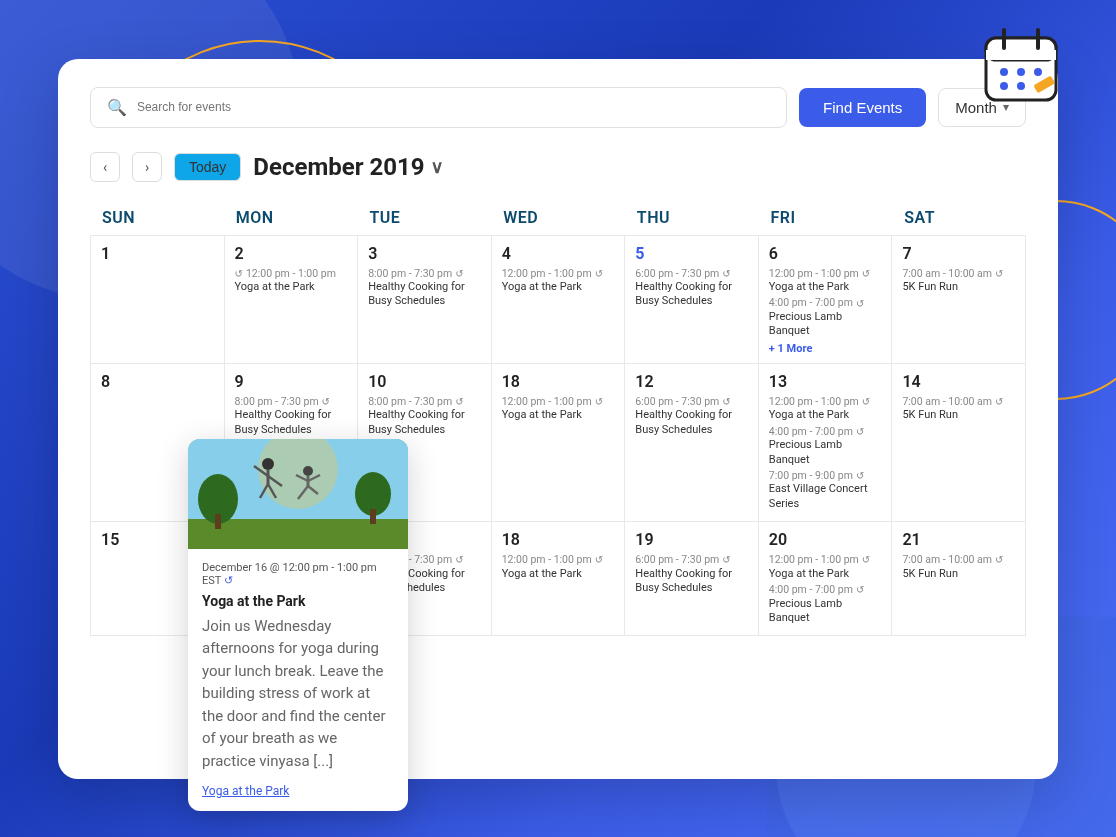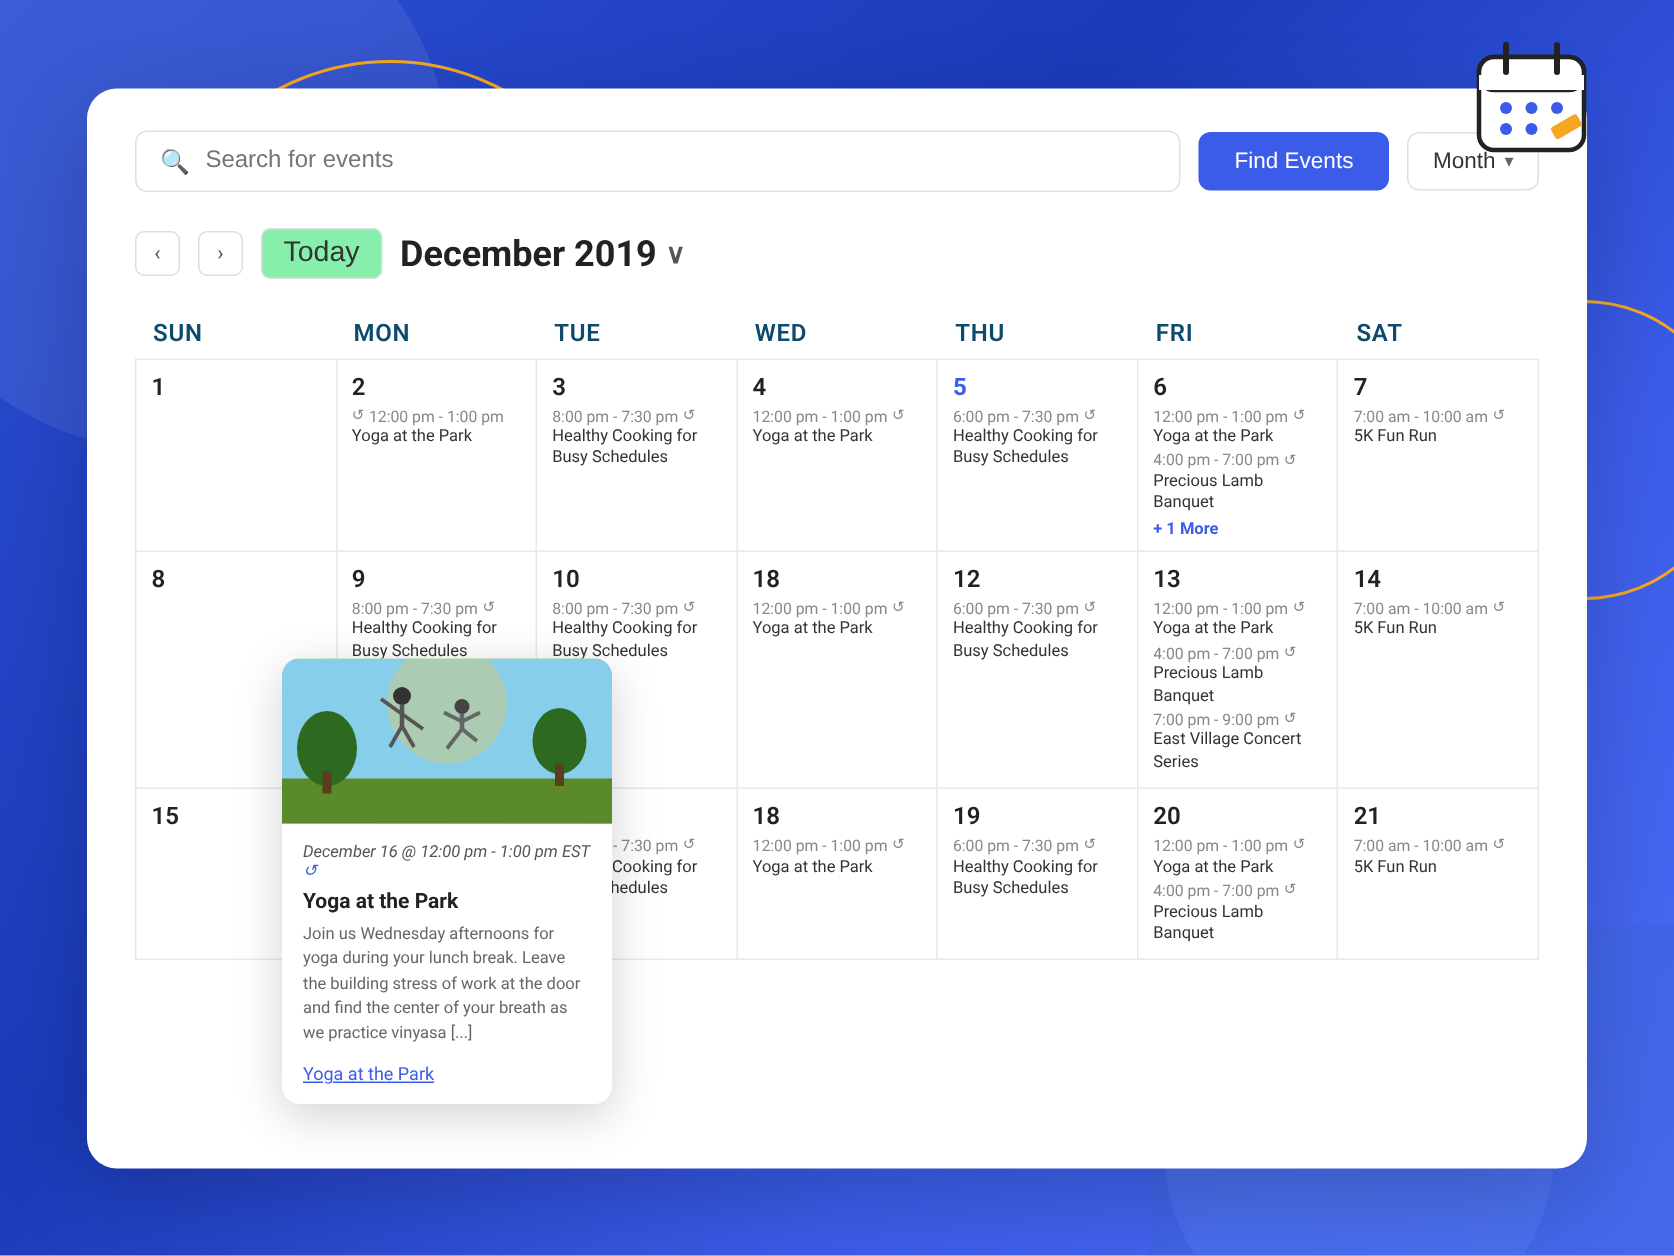--- a/index.html
+++ b/index.html
@@ -98,21 +98,21 @@
       display: flex;
       align-items: center;
       border: 1.5px solid #e0e0e0;
       border-radius: 8px;
       padding: 10px 16px;
       gap: 10px;
     }
     .search-input-wrap input {
       border: none;
       outline: none;
-      font-size: 16px;
+      font-size: 12px;
       color: #0369a1;
       width: 100%;
     }
     .search-icon { color: #aaa; font-size: 16px; }
     .find-events-btn {
       background: #3b5ce8;
       color: #fff;
       border: none;
       border-radius: 8px;
       padding: 11px 24px;
@@ -150,23 +150,23 @@
       display: flex; align-items: center; justify-content: center;
       cursor: pointer;
       font-size: 14px;
       color: #555;
       background: #fff;
     }
     .today-btn {
       border: 1.5px solid #ddd;
       border-radius: 6px;
       padding: 5px 14px;
-      font-size: 19px;
-      cursor: pointer;
-      background: #86efac;
+      font-size: 14px;
+      cursor: pointer;
+      background: #0ea5e9;
       color: #333;
     }
     .cal-title {
       font-size: 24px;
       font-weight: 700;
       color: #222;
       display: flex;
       align-items: center;
       gap: 6px;
       cursor: pointer;
@@ -259,31 +259,30 @@
       background: linear-gradient(to bottom, #87CEEB 0%, #B8D4E8 40%, #90EE90 70%, #228B22 100%);
       position: relative;
     }
     .tooltip-body {
       padding: 12px 14px;
     }
     .tooltip-date {
       font-size: 11px;
       color: #555;
       margin-bottom: 6px;
-      font-style: italic;
     }
     .tooltip-date .recur { color: #3b5ce8; }
     .tooltip-title {
       font-size: 14px;
       font-weight: 700;
       color: #222;
       margin-bottom: 6px;
     }
     .tooltip-desc {
-      font-size: 11px;
+      font-size: 15px;
       color: #666;
       line-height: 1.5;
       margin-bottom: 8px;
     }
     .tooltip-link {
       font-size: 12px;
       color: #3b5ce8;
       text-decoration: underline;
       cursor: pointer;
     }

